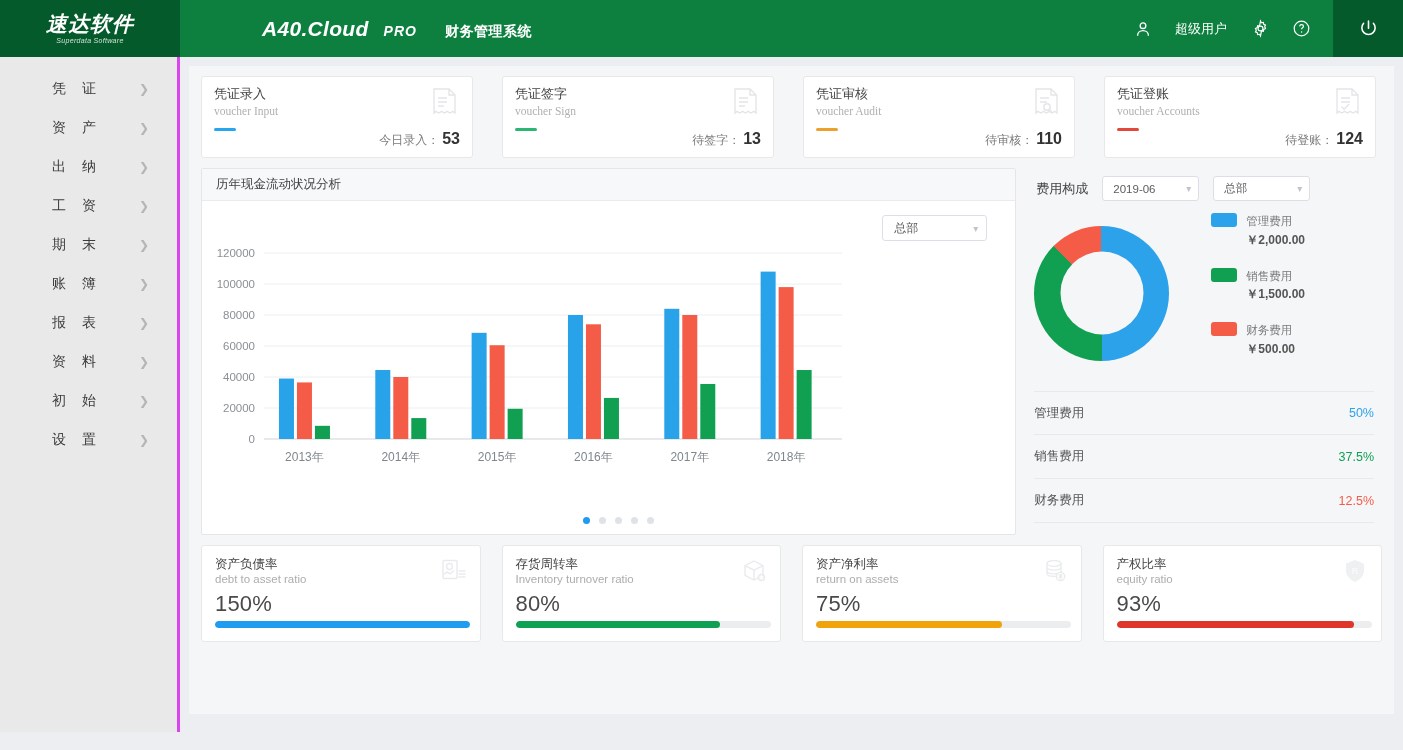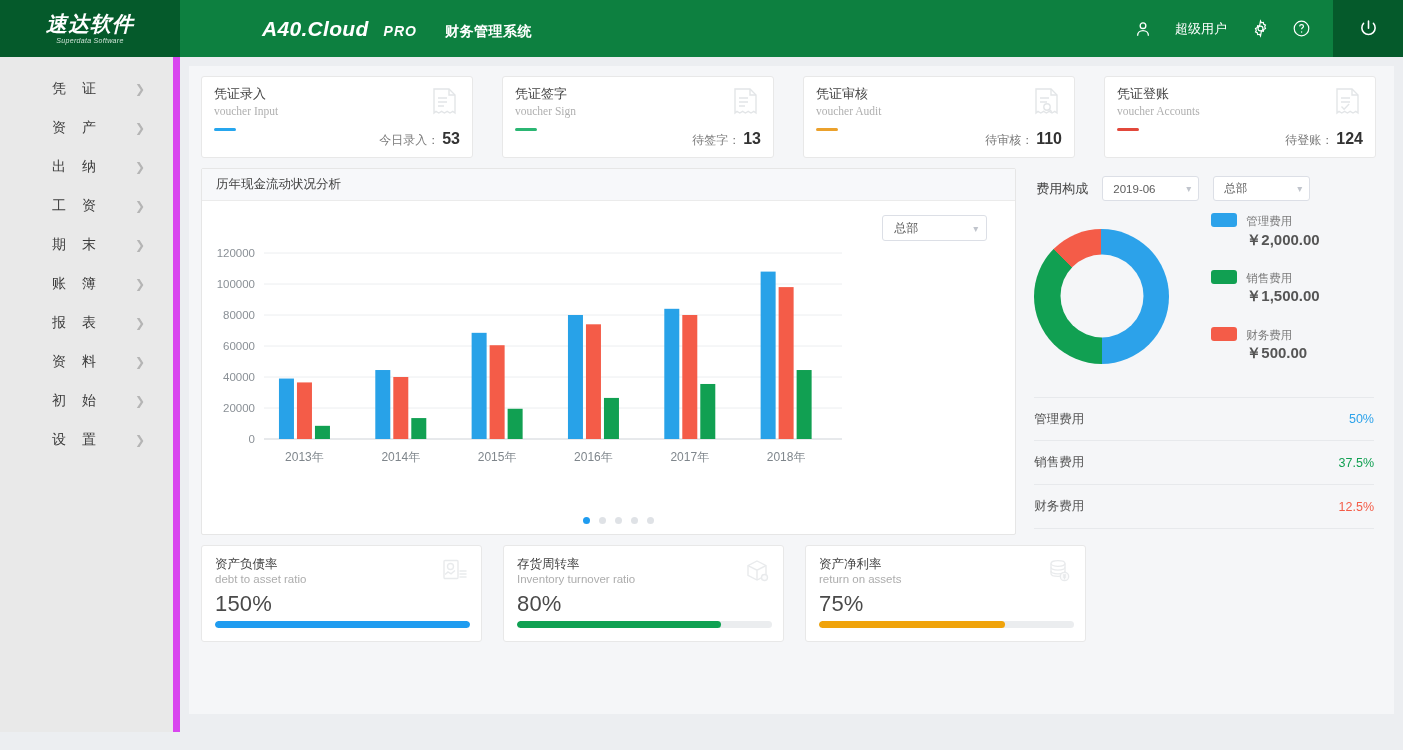--- a/index.html
+++ b/index.html
@@ -49,21 +49,21 @@
   .hr-user-label { color: #fff; font-size: 13px; margin-right: 2px; }
   .power-box {
     width: 70px; height: 57px; background: #055a2b;
     display: flex; align-items: center; justify-content: center;
   }
   .icon-svg { display: block; }
 
   
   .sidebar {
     position: absolute; top: 57px; left: 0; width: 180px; height: 675px;
-    background: #e9e9e9; border-right: 7px solid #d946ef;
+    background: #e9e9e9; border-right: 3px solid #d946ef;
     padding-top: 12px;
   }
   .side-item {
     height: 39px; display: flex; align-items: center; justify-content: space-between;
     padding: 0 28px 0 52px; cursor: pointer;
   }
   .side-label {
     font-size: 14px; color: #3c3c3c; letter-spacing: 6px;
   }
   .chev { color: #b5b5b5; font-size: 12px; line-height: 1; }
@@ -165,21 +165,21 @@
     width: 135px; height: 135px; border-radius: 50%; position: relative;
   }
   .donut-hole {
     position: absolute; left: 50%; top: 50%; transform: translate(-50%,-50%);
     width: 83px; height: 83px; background: #f5f6f8; border-radius: 50%;
   }
   .donut-legend { margin-left: 42px; }
   .dl-item { display: flex; align-items: flex-start; margin-bottom: 18px; }
   .dl-swatch { width: 26px; height: 14px; border-radius: 3px; margin-right: 9px; margin-top: 2px; }
   .dl-name { font-size: 11.5px; color: #7b7b7b; line-height: 1.35; }
-  .dl-amount { font-size: 15px; color: #555; font-weight: bold; line-height: 1.35; }
+  .dl-amount { font-size: 12px; color: #555; font-weight: bold; line-height: 1.35; }
 
   .pct-list { margin-top: 16px; padding: 0 8px 0 8px; }
   .pct-row {
     display: flex; align-items: center; justify-content: space-between;
     height: 44px; border-bottom: 1px solid #e7e9ec;
   }
   .pct-row:first-child { border-top: 1px solid #e7e9ec; }
   .pct-label { font-size: 12.5px; color: #555; }
   .pct-value { font-size: 12.5px; }
 
@@ -539,18 +539,32 @@
                 <path d="M5 13c0 1.6 3.1 2.8 7 2.8s7-1.2 7-2.8"></path>
                 <circle cx="18.5" cy="18.5" r="4.2" fill="#f5f6f8"></circle>
                 <path d="M16.9 17h3.2M16.9 19h3.2M18.5 16.5v5"></path>
               </svg>
             </div>
             <div class="ratio-bar">
               <div class="ratio-fill" style="width:73%;background:#f0a30a"></div>
             </div>
           </div>
 
+          <div class="ratio-card">
+            <div class="ratio-title">产权比率</div>
+            <div class="ratio-sub">equity ratio</div>
+            <div class="ratio-value">93%</div>
+            <div class="ratio-icon">
+              <svg width="26" height="26" viewBox="0 0 26 26" fill="#b9c0c6" stroke="none">
+                <path d="M13 2l9 3.4v7.2c0 5.2-3.8 9.2-9 11.4-5.2-2.2-9-6.2-9-11.4V5.4z"></path>
+                <text x="13" y="16" font-size="9" fill="#f2f3f5" text-anchor="middle" font-family="Liberation Sans, sans-serif">R</text>
+              </svg>
+            </div>
+            <div class="ratio-bar">
+              <div class="ratio-fill" style="width:93%;background:#e0352b"></div>
+            </div>
+          </div>
         </div>
 
       </div>
     </div>
   </div>
 </div>
 
 </body></html>

